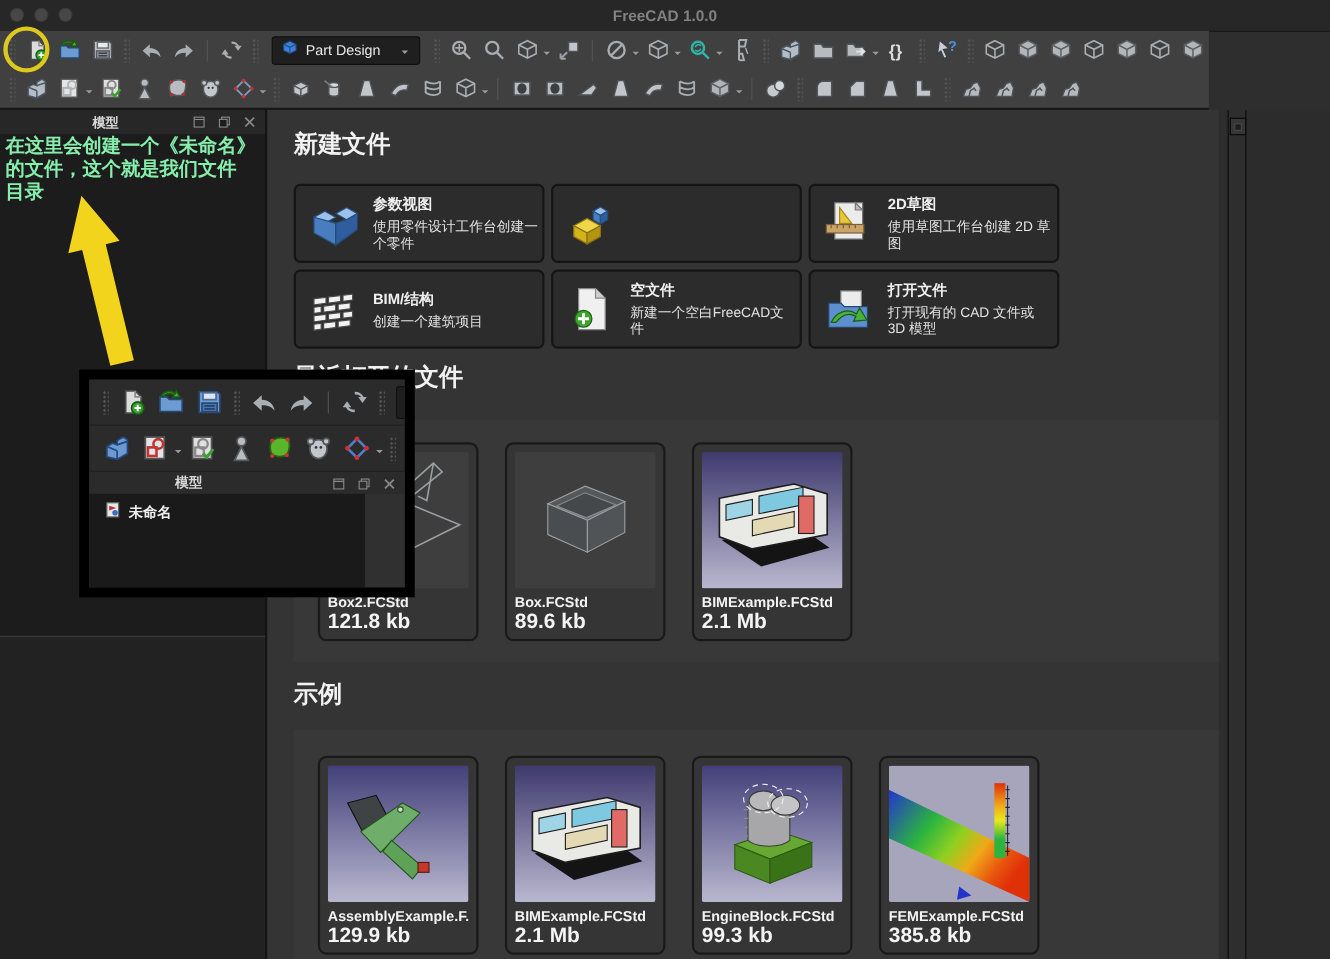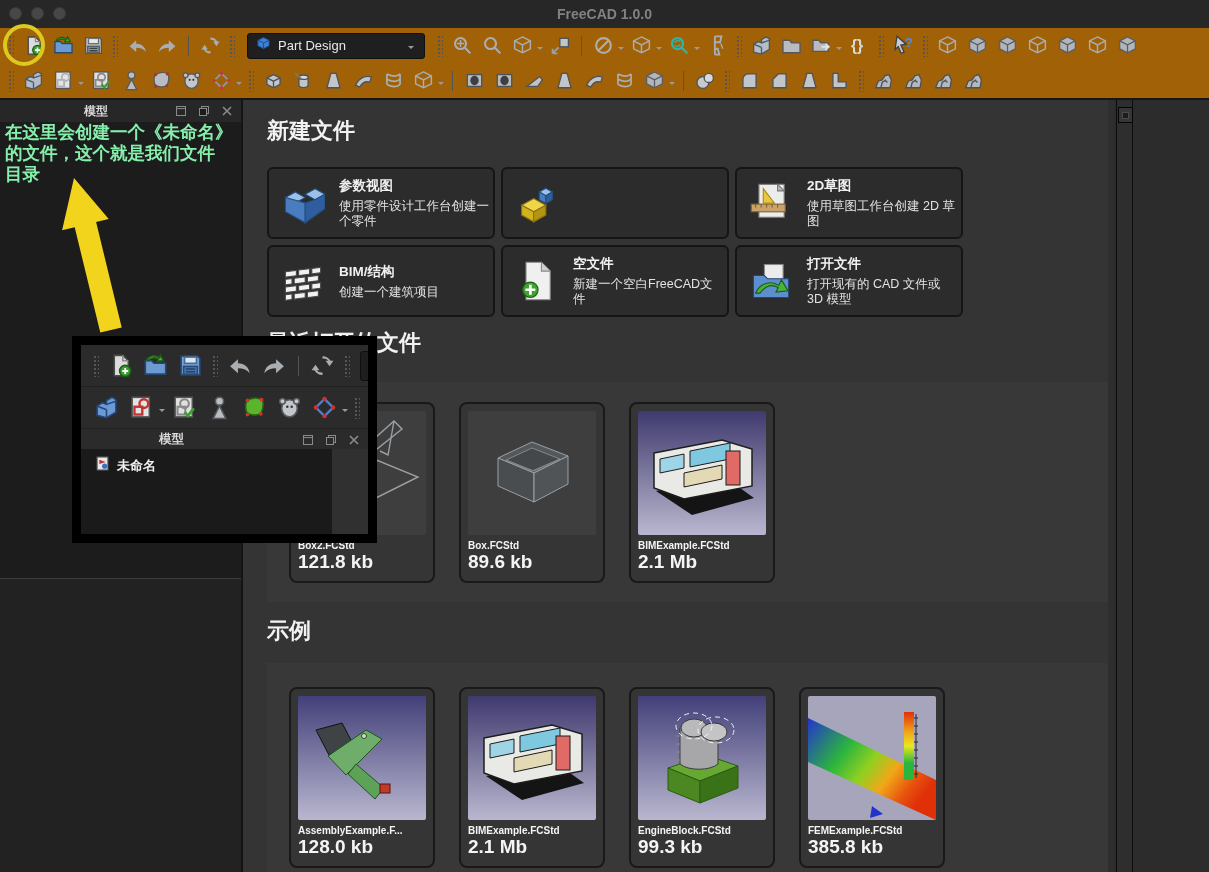--- a/index.html
+++ b/index.html
@@ -3,21 +3,21 @@
 <meta charset="utf-8">
 <style>
   html,body{margin:0;padding:0;}
   body{width:1209px;height:872px;position:relative;background:#2e2e2e;
        font-family:"Liberation Sans","DejaVu Sans",sans-serif;overflow:hidden;color:#e8e8e8;}
   
   #titlebar{position:absolute;left:0;top:0;width:1209px;height:28px;background:#272727;border-bottom:1px solid #1a1a1a;}
   .tlight{position:absolute;top:7px;width:13px;height:13px;border-radius:50%;background:#474747;border:1px solid #3a3a3a;box-sizing:border-box;}
   #wtitle{position:absolute;left:0;right:0;top:6px;text-align:center;font-size:14px;font-weight:bold;color:#828282;}
   
-  #toolbars{position:absolute;left:0;top:28px;width:1209px;height:72px;background:#a16207;border-bottom:2px solid #171717;box-sizing:border-box;}
+  #toolbars{position:absolute;left:0;top:28px;width:1099px;height:72px;background:#404040;border-bottom:2px solid #171717;box-sizing:border-box;}
   .trow{height:35px;display:flex;align-items:center;padding-left:4px;}
   .tool{width:30px;height:27px;display:inline-flex;align-items:center;justify-content:center;flex:0 0 auto;}
   .tool svg{width:21px;height:21px;}
   .handle{width:6px;height:22px;margin:0 4px;flex:0 0 auto;
     background-image:radial-gradient(#565656 1px,transparent 1.2px);background-size:4px 4px;}
   .vsep{width:1px;height:20px;background:#545454;margin:0 6px;flex:0 0 auto;}
   .dd{width:0;height:0;border:3.5px solid transparent;border-top-color:#9a9a9a;margin:8px 2px 0 0;flex:0 0 auto;}
   #wbsel{display:inline-flex;align-items:center;gap:7px;height:26px;width:178px;margin:0 8px;
     background:#1f1f1f;border:1px solid #101010;border-radius:3px;padding:0 8px;box-sizing:border-box;}
   #wbsel .lbl{font-size:13px;color:#e8e8e8;flex:1;}
@@ -41,21 +41,21 @@
     box-sizing:border-box;display:flex;align-items:center;gap:14px;padding:0 12px;}
   .bigcard .ic{width:44px;height:44px;flex:0 0 auto;}
   .bigcard .ic svg{width:44px;height:44px;}
   .bigcard .tt{font-size:13.5px;font-weight:bold;color:#f0f0f0;margin-bottom:4px;}
   .bigcard .ds{font-size:12.5px;color:#e2e2e2;line-height:15px;width:152px;}
   .strip{position:absolute;left:24px;width:841px;background:#383838;}
   .filecard{position:absolute;width:146px;height:181px;background:#353535;border:2px solid #191919;border-radius:8px;
     box-sizing:border-box;padding:7px;}
   .thumb{width:128px;height:124px;background:#3e3e3e;border-radius:2px;overflow:hidden;}
   .thumb svg{display:block;width:128px;height:124px;}
-  .fname{margin-top:5px;font-size:10px;font-weight:bold;color:#f4f4f4;white-space:nowrap;overflow:hidden;}
+  .fname{margin-top:5px;font-size:13px;font-weight:bold;color:#f4f4f4;white-space:nowrap;overflow:hidden;}
   .fsize{font-size:19px;font-weight:bold;color:#f4f4f4;}
   
   #scroll{position:absolute;left:1114px;top:100px;width:20px;bottom:0;background:#2c2c2c;}
   #scrolltrack{position:absolute;left:2px;top:0;bottom:0;width:15px;background:#2e2e2e;border-left:1px solid #0c0c0c;border-right:1px solid #0c0c0c;}
   #scrollbtn{position:absolute;left:4px;top:7px;width:13px;height:14px;background:#363636;border:1px solid #060606;display:flex;align-items:center;justify-content:center;}
   #scrollbtn .sq{width:5px;height:5px;background:#1d1d1d;border:1px solid #4a4a4a;}
   
   #inset{position:absolute;left:72px;top:336px;width:305px;height:207px;background:#000;padding:9px;box-sizing:border-box;z-index:50;}
   #insetbody{width:100%;height:100%;background:#2b2b2b;position:relative;overflow:hidden;}
   .irow{height:41px;display:flex;align-items:center;padding-left:8px;border-bottom:1px solid #202020;}
@@ -644,21 +644,21 @@
             </defs>
         <rect width="128" height="124" fill="url(#sky2)"></rect>
         <path d="M18 34l26-7 10 19-23 13z" fill="#3f4346" stroke="#111"></path>
         <path d="M30 60 68 34l16 9-36 36z" fill="#6fae6a" stroke="#23531f"></path>
         <path d="M58 68l28 24-9 11-27-25z" fill="#5ea258" stroke="#23531f"></path>
         <circle cx="66" cy="40" r="2.5" fill="#d8d8d8" stroke="#23531f"></circle>
         <rect x="82" y="88" width="10" height="9" fill="#c0392b" stroke="#5c140c"></rect>
           </svg>
         </div>
       <div class="fname">AssemblyExample.F...</div>
-      <div class="fsize">128.0 kb</div>
+      <div class="fsize">129.9 kb</div>
     </div>
     <div class="filecard" style="left:192px;top:24px">
       <div class="thumb">
           <svg viewBox="0 0 128 124">
         <defs>
               <linearGradient id="sky3" x1="0" y1="0" x2="0" y2="1">
                 <stop offset="0" stop-color="#3f3a6e"></stop>
                 <stop offset="1" stop-color="#b9b7cf"></stop>
               </linearGradient>
             </defs>

